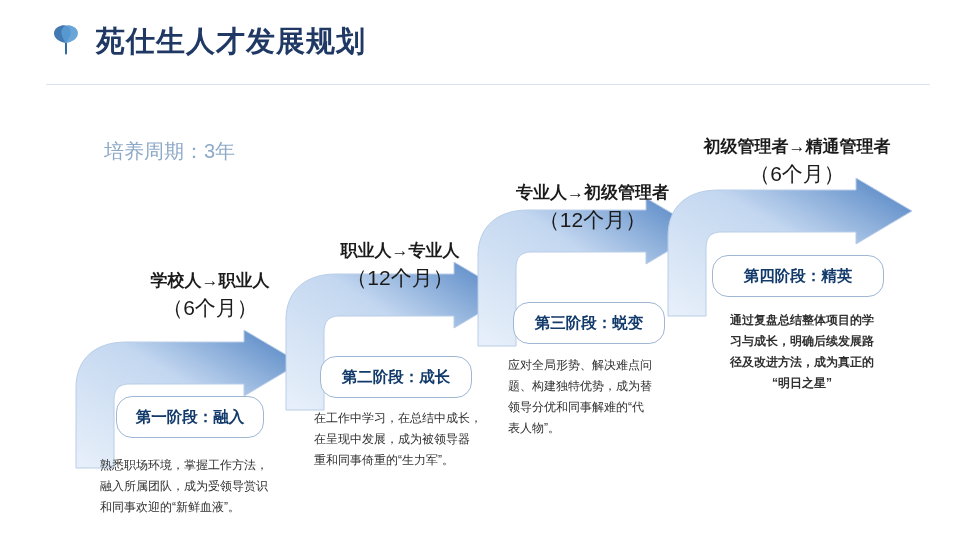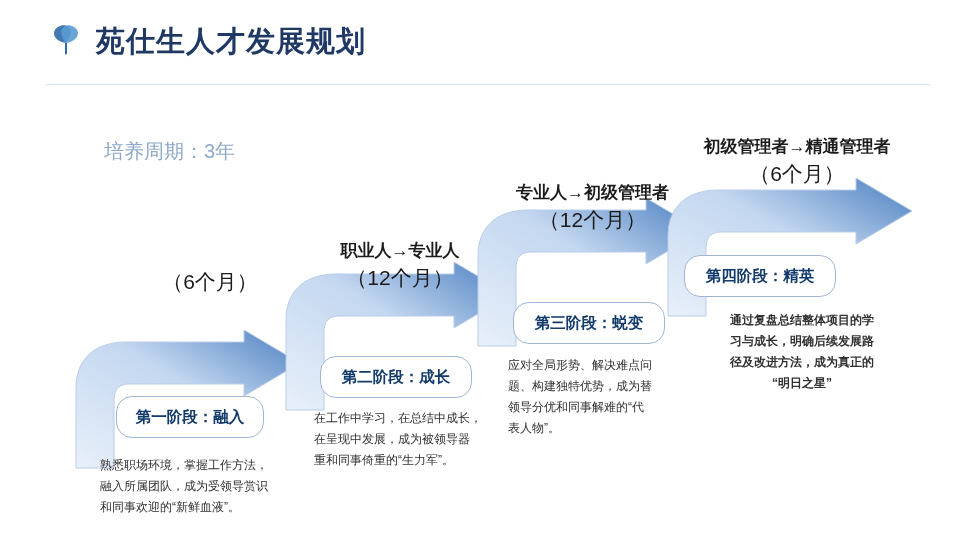--- a/index.html
+++ b/index.html
@@ -163,20 +163,21 @@
     <linearGradient id="ag4" x1="0" y1="1" x2="1" y2="0">
       <stop offset="0%" stop-color="#e8f0fa"></stop>
       <stop offset="55%" stop-color="#c3d7f0"></stop>
       <stop offset="100%" stop-color="#4a7ec0"></stop>
     </linearGradient>
   </defs>
   <path d="M8 138 L8 58 C8 28 28 12 58 12 L196 12 L196 0 L252 33 L196 66 L196 54 L62 54 C48 54 46 62 46 72 L46 138 Z" fill="url(#ag4)" stroke="#b9cde8" stroke-width="1"></path>
 </svg>
 
 <div class="stage-head" style="left:110px; top:268px; width:200px;">
+  <div class="t1">学校人→职业人</div>
   <div class="t2">（6个月）</div>
 </div>
 <div class="card" style="left:116px; top:396px; width:148px; height:42px;">
   <span>第一阶段：融入</span>
 </div>
 <div class="body-text" style="left:100px; top:455px; width:190px;">
   <div>熟悉职场环境，掌握工作方法，</div>
   <div>融入所属团队，成为受领导赏识</div>
   <div>和同事欢迎的“新鲜血液”。</div>
 </div>
@@ -205,21 +206,21 @@
   <div>应对全局形势、解决难点问</div>
   <div>题、构建独特优势，成为替</div>
   <div>领导分优和同事解难的“代</div>
   <div>表人物”。</div>
 </div>
 
 <div class="stage-head" style="left:672px; top:134px; width:250px;">
   <div class="t1">初级管理者→精通管理者</div>
   <div class="t2">（6个月）</div>
 </div>
-<div class="card" style="left:684px; top:255px; width:152px; height:42px;">
+<div class="card" style="left:712px; top:255px; width:172px; height:42px;">
   <span>第四阶段：精英</span>
 </div>
 <div class="body-text center" style="left:714px; top:310px; width:176px;">
   <div>通过复盘总结整体项目的学</div>
   <div>习与成长，明确后续发展路</div>
   <div>径及改进方法，成为真正的</div>
   <div>“明日之星”</div>
 </div>
 
 </body></html>

